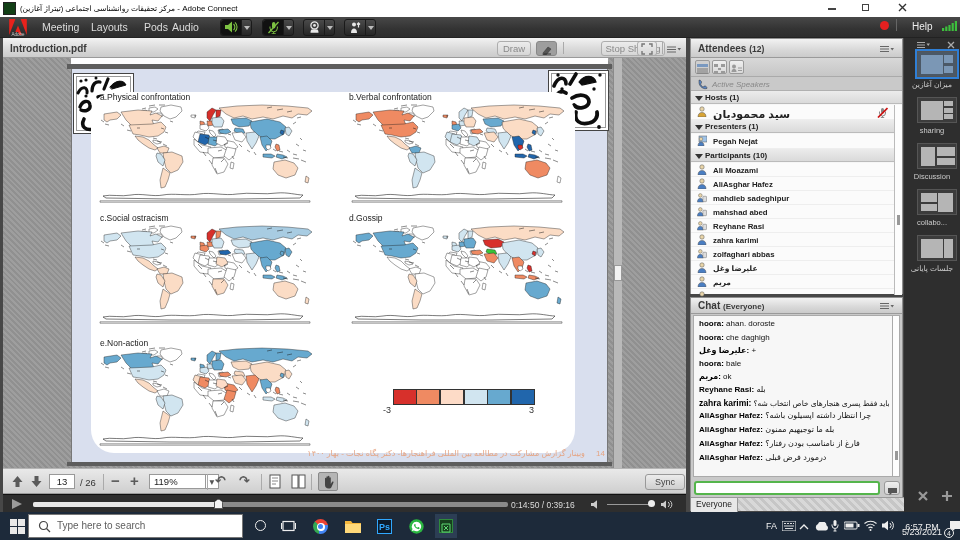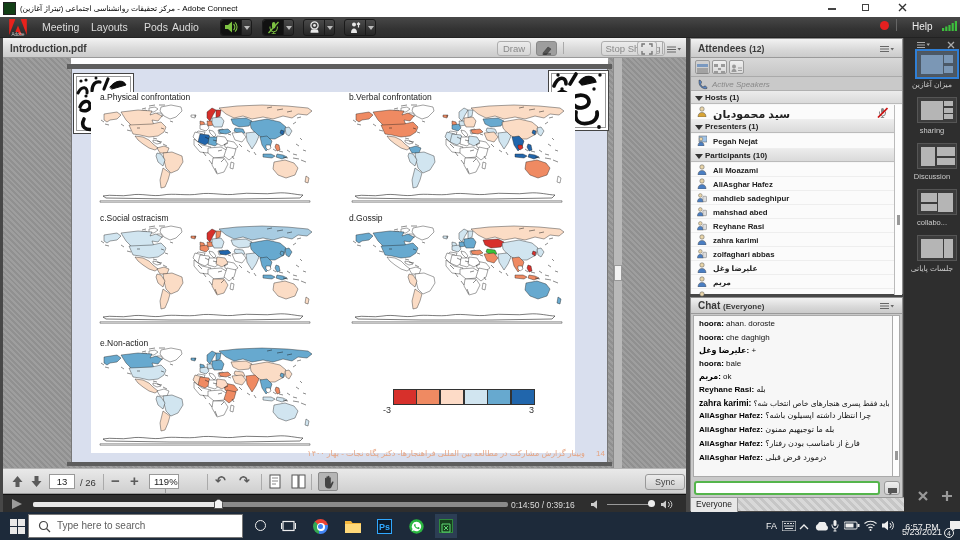--- a/index.html
+++ b/index.html
@@ -27,21 +27,21 @@
 #sharehead{left:3px;top:38px;width:683px;height:20px;}
 #sharehead .t{position:absolute;left:7px;top:5px;}
 .tbtn{position:absolute;top:2.5px;height:15px;border:1px solid #adadad;border-radius:3px;background:linear-gradient(#ececec,#d6d6d6);color:#8a8a8a;font-size:9.5px;text-align:center;font-weight:normal;}
 #viewport{left:3px;top:58px;width:683px;height:410px;background:repeating-linear-gradient(45deg,#9e9e9e 0 2px,#909090 2px 4px);overflow:hidden;}
 #pg12{left:68px;top:0px;width:537px;height:6px;background:#fdfdfe;}
 #pggap{left:64px;top:6px;width:545px;height:5px;background:#5d5d5d;}
 #page{left:68px;top:11px;width:537px;height:393px;background:#d9dfee;border-left:1px solid #777;border-right:1px solid #777;}
 #pagebot{left:64px;top:404px;width:545px;height:4px;background:#5d5d5d;}
 #vscroll{left:610px;top:0;width:9px;height:410px;background:#b9b9b9;border-left:1px solid #8a8a8a;}
 #vthumb{left:610.5px;top:207px;width:8px;height:16px;background:#f2f2f2;border:1px solid #999;}
-#panel{left:19px;top:23px;width:484px;height:361px;background:#fff;}
+#panel{left:19px;top:23px;width:484px;height:361px;background:#fff;border-radius:23px;}
 .logo{width:61px;height:61px;background:#fff;border:1.5px solid #444;box-shadow:inset 0 0 0 2px #fff, inset 0 0 0 3px #999;overflow:hidden;font-weight:bold;color:#0a0a0a;direction:rtl;text-align:center;}
 #logoL{left:1px;top:4px;}
 #logoR{left:476px;top:1px;}
 .mtitle{font-size:8.5px;color:#222;}
 .cap{color:#e5a584;font-size:8px;}
 svg.wm{position:absolute;width:216px;height:100px;}
 
 #legend{left:302px;top:297px;width:142px;height:16px;display:flex;}
 #legend div{border:0.5px solid #333;margin-left:-0.5px}
 #legend div{flex:1;height:100%;}
@@ -283,21 +283,21 @@
         <path d="M6.5 1l5 6h-3v5h-4V7h-3z" fill="#5a5a5a"></path>
       </svg>
   <svg class="abs" style="left:27px;top:6px" width="13" height="13" viewBox="0 0 13 13">
         <path d="M6.5 12l5-6h-3V1h-4v5h-3z" fill="#5a5a5a"></path>
       </svg>
   <div class="whitebox" style="left:46px;top:5px;width:26px;height:15px;text-align:center;line-height:14px;">13</div>
   <div class="abs" style="left:77px;top:8px;font-size:9.5px;color:#333">/ 26</div>
   <div class="sep" style="left:100px"></div>
   <div class="abs" style="left:108px;top:3px;font-size:15px;font-weight:bold;color:#5a5a5a">−</div>
   <div class="abs" style="left:127px;top:3px;font-size:15px;font-weight:bold;color:#5a5a5a">+</div>
-  <div class="whitebox" style="left:146px;top:5px;width:30px;height:15px;line-height:14px;"><span style="margin-left:4px">119%</span><span style="float:right;border-left:1px solid #999;width:13px;text-align:center;color:#555">▾</span></div>
+  <div class="whitebox" style="left:146px;top:5px;width:70px;height:15px;line-height:14px;"><span style="margin-left:4px">119%</span><span style="float:right;border-left:1px solid #999;width:13px;text-align:center;color:#555">▾</span></div>
   <div class="sep" style="left:204px"></div>
   <div class="abs" style="left:212px;top:4px;font-size:13px;font-weight:bold;color:#5a5a5a">↶</div>
   <div class="abs" style="left:236px;top:4px;font-size:13px;font-weight:bold;color:#5a5a5a">↷</div>
   <div class="sep" style="left:258px"></div>
   <svg class="abs" style="left:266px;top:5px" width="12" height="15" viewBox="0 0 12 15">
         <rect x="1" y="1" width="10" height="13" fill="#fff" stroke="#555"></rect>
         <path d="M3 4h6M3 7h6M3 10h4" stroke="#888"></path>
       </svg>
   <svg class="abs" style="left:288px;top:5px" width="15" height="15" viewBox="0 0 15 15">
         <rect x="1" y="1" width="6" height="13" fill="#fff" stroke="#555"></rect>

